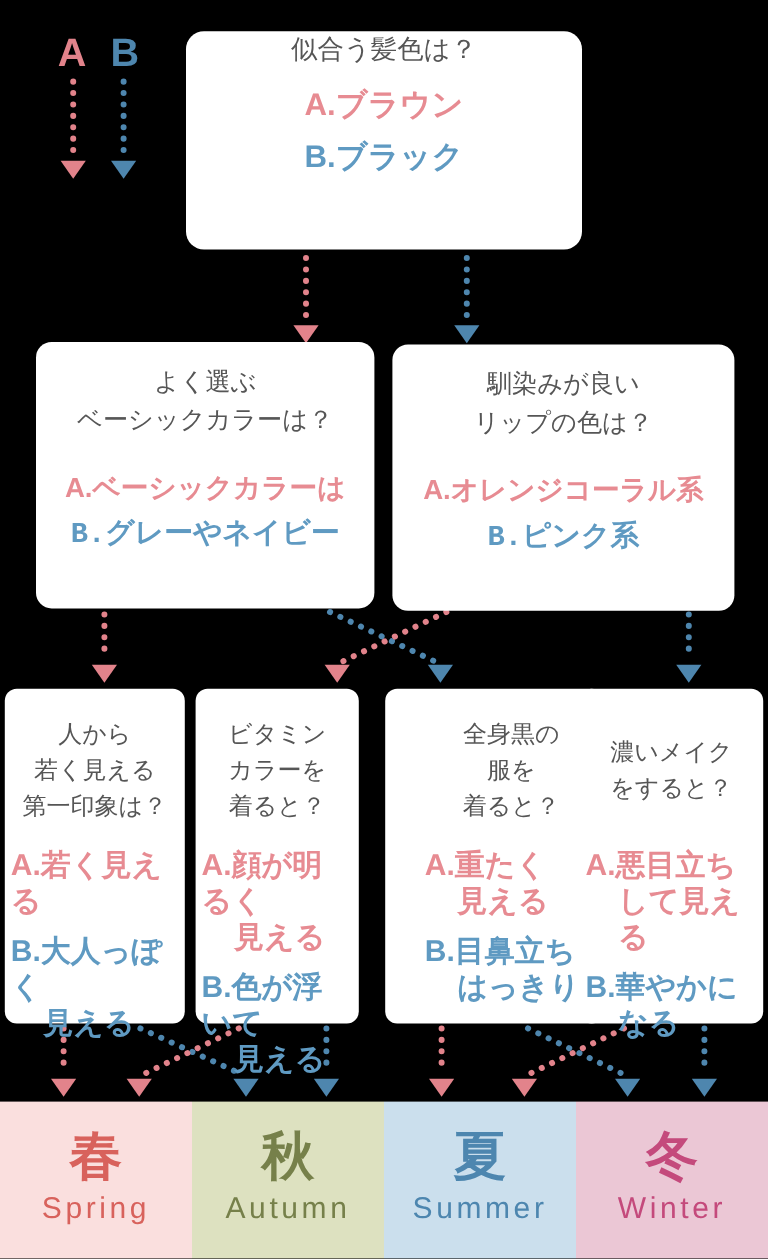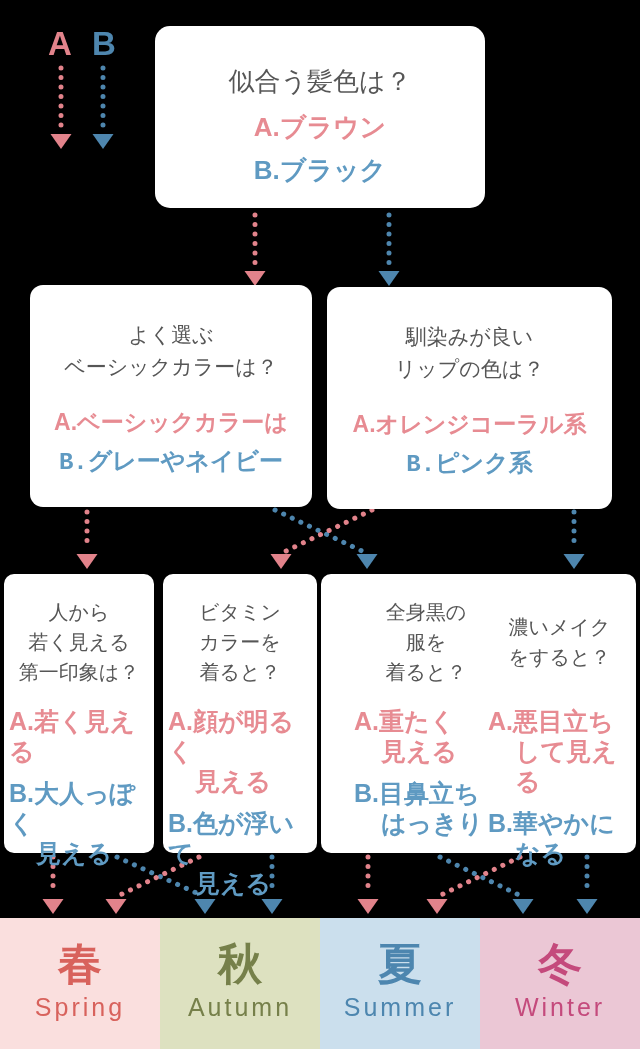--- a/index.html
+++ b/index.html
@@ -21,28 +21,28 @@
   .legend-letter.a{left:44px;color:var(--arrow-pink);}
   .legend-letter.b{left:88px;color:var(--arrow-blue);}
 
   .qbox{position:absolute;background:var(--box-bg);border-radius:13px;text-align:center;}
   .q-header{color:var(--question-text);}
   .opt-pink{color:var(--pink-text);font-weight:bold;}
   .opt-blue{color:var(--blue-text);font-weight:bold;}
 
   
   .q1{left:155px;top:26px;width:330px;height:182px;border-radius:15px;}
-  .q1 .q-header{margin-top:40px;font-size:26px;line-height:30px;}
+  .q1 .q-header{font-size:22px;line-height:30px;}
   .q1 .opt-pink{margin-top:14px;font-size:26px;line-height:34px;}
   .q1 .opt-blue{margin-top:9px;font-size:26px;line-height:34px;}
 
   
   .q2l{left:30px;top:285px;width:282px;height:222px;}
   .q2r{left:327px;top:287px;width:285px;height:222px;}
-  .q2 .q-header{margin-top:34px;font-size:21px;line-height:32px;}
+  .q2 .q-header{margin-top:18px;font-size:21px;line-height:32px;}
   .q2 .q2opts{margin-top:23px;}
   .q2 .opt-pink{font-size:23px;line-height:33px;}
   .q2 .opt-blue{margin-top:7px;font-size:24px;line-height:33px;font-family:Liberation Mono, monospace;}
 
   
   .q3{top:574px;height:279px;border-radius:10px;}
   .q3 .q3head{margin-top:20px;height:96px;display:flex;flex-direction:column;
     justify-content:center;color:var(--question-text);font-size:20px;line-height:30px;}
   .q3 .q3opts{margin-top:16px;text-align:left;padding:0 5px;}
   .q3 .opt{font-size:25px;line-height:30px;}
@@ -177,21 +177,21 @@
         <div>A.若く見える</div>
 
       </div>
       <div class="opt opt-blue">
         <div>B.大人っぽく</div>
         <div class="cont">見える</div>
       </div>
     </div>
   </div>
 
-  <div class="qbox q3" style="left:163px;width:154px;">
+  <div class="qbox q3" style="left:163px;width:136px;">
     <div class="q3head">
       <div>ビタミン</div>
       <div>カラーを</div>
       <div>着ると？</div>
     </div>
     <div class="q3opts">
       <div class="opt opt-pink">
         <div>A.顔が明るく</div>
         <div class="cont">見える</div>
       </div>

